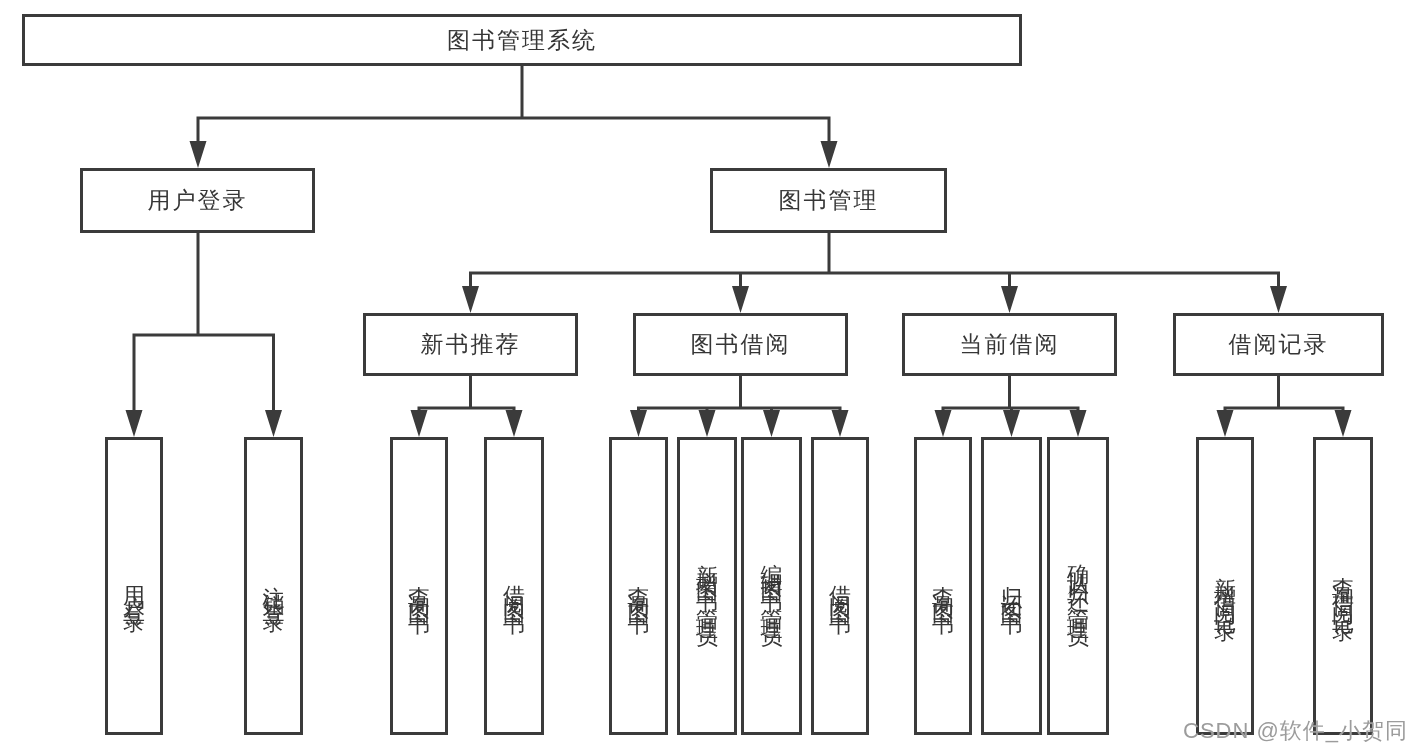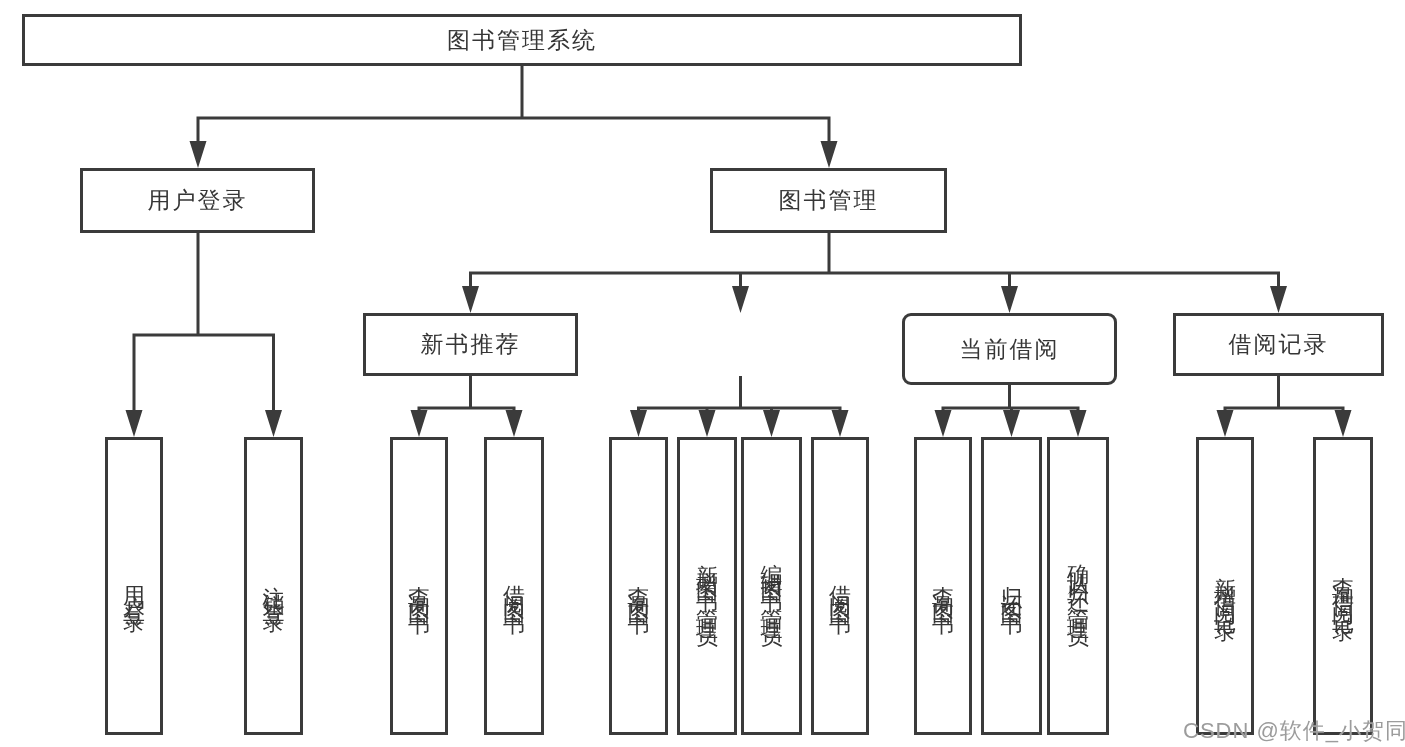--- a/index.html
+++ b/index.html
@@ -135,21 +135,24 @@
   <div class="node" style="left:80px; top:168px; width:235px; height:65px;">
     <span class="h-label">用户登录</span>
   </div>
   <div class="node" style="left:710px; top:168px; width:237px; height:65px;">
     <span class="h-label">图书管理</span>
   </div>
 
   <div class="node" style="left:363px; top:313px; width:215px; height:63px;">
     <span class="h-label">新书推荐</span>
   </div>
-  <div class="node" style="left:902px; top:313px; width:215px; height:72px;border-radius:9px;">
+  <div class="node" style="left:633px; top:313px; width:215px; height:63px;">
+    <span class="h-label">图书借阅</span>
+  </div>
+  <div class="node" style="left:902px; top:313px; width:215px; height:63px;">
     <span class="h-label">当前借阅</span>
   </div>
   <div class="node" style="left:1173px; top:313px; width:211px; height:63px;">
     <span class="h-label">借阅记录</span>
   </div>
 
   <div class="node leaf" style="left:105px; top:437px; width:58px; height:298px;">
     <span class="v-label">用户登录</span>
   </div>
   <div class="node leaf" style="left:244px; top:437px; width:59px; height:298px;">

